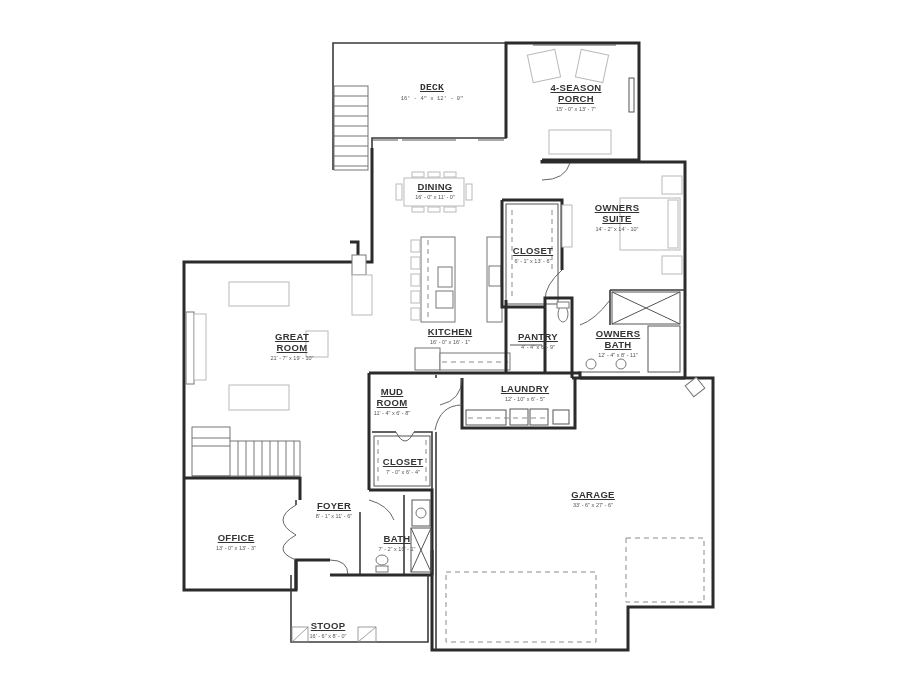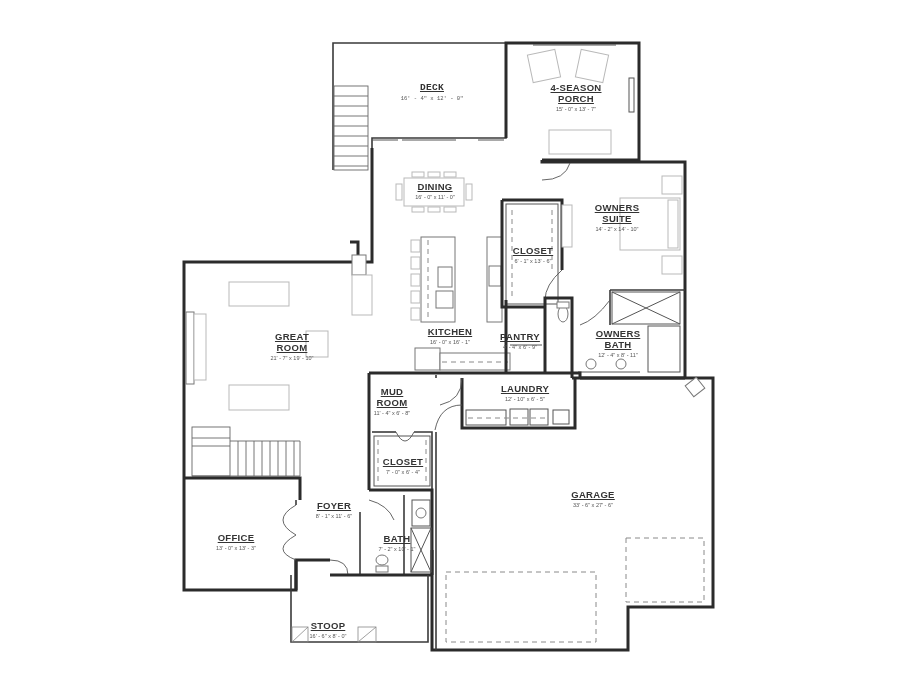--- a/index.html
+++ b/index.html
@@ -264,21 +264,21 @@
   <span class="room-name">GREAT</span>
   <span class="room-name">ROOM</span>
   <span class="room-dim">21' - 7" x 19' - 10"</span>
 </div>
 
 <div class="room-label" style="left:450px; top:326px;">
   <span class="room-name">KITCHEN</span>
   <span class="room-dim">16' - 0" x 16' - 1"</span>
 </div>
 
-<div class="room-label" style="left:520px; top:331px;">
+<div class="room-label" style="left:538px; top:331px;">
   <span class="room-name">PANTRY</span>
   <span class="room-dim">4' - 4" x 6' - 9"</span>
 </div>
 
 <div class="room-label" style="left:618px; top:328px;">
   <span class="room-name">OWNERS</span>
   <span class="room-name">BATH</span>
   <span class="room-dim">12' - 4" x 8' - 11"</span>
 </div>
 

